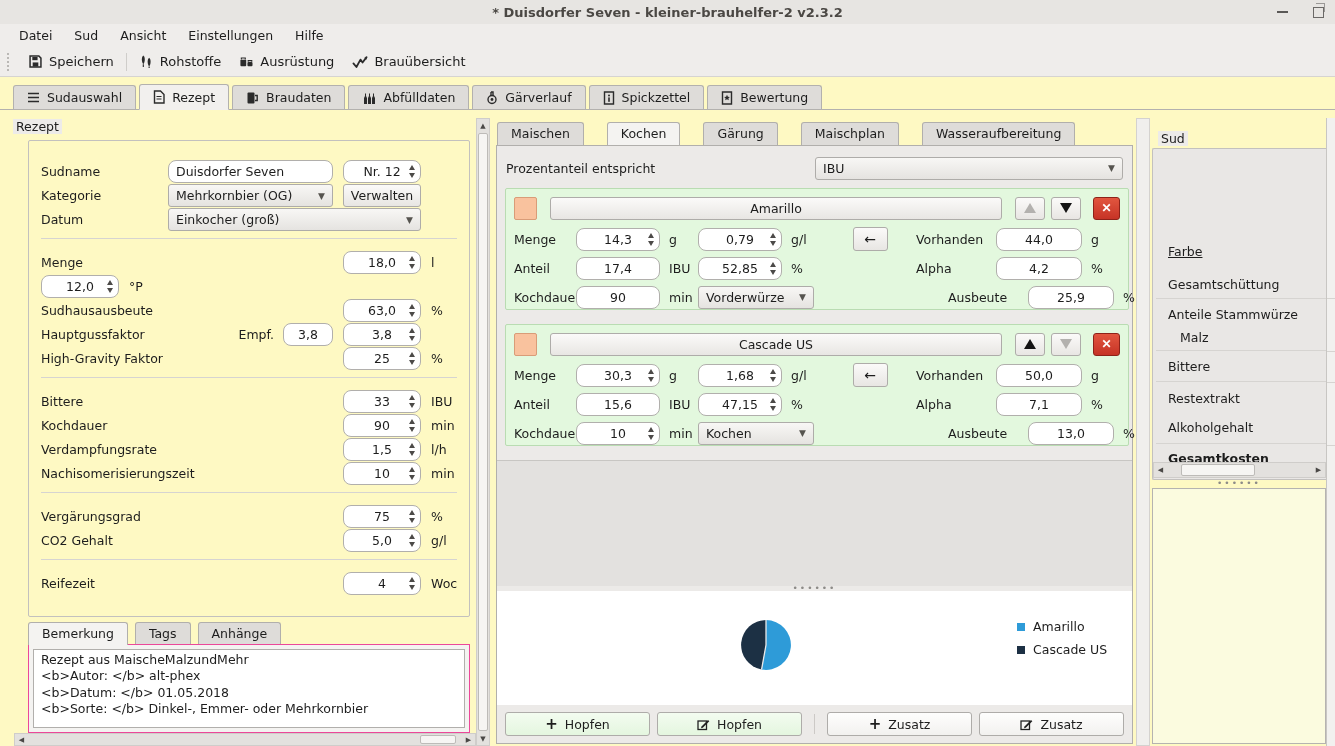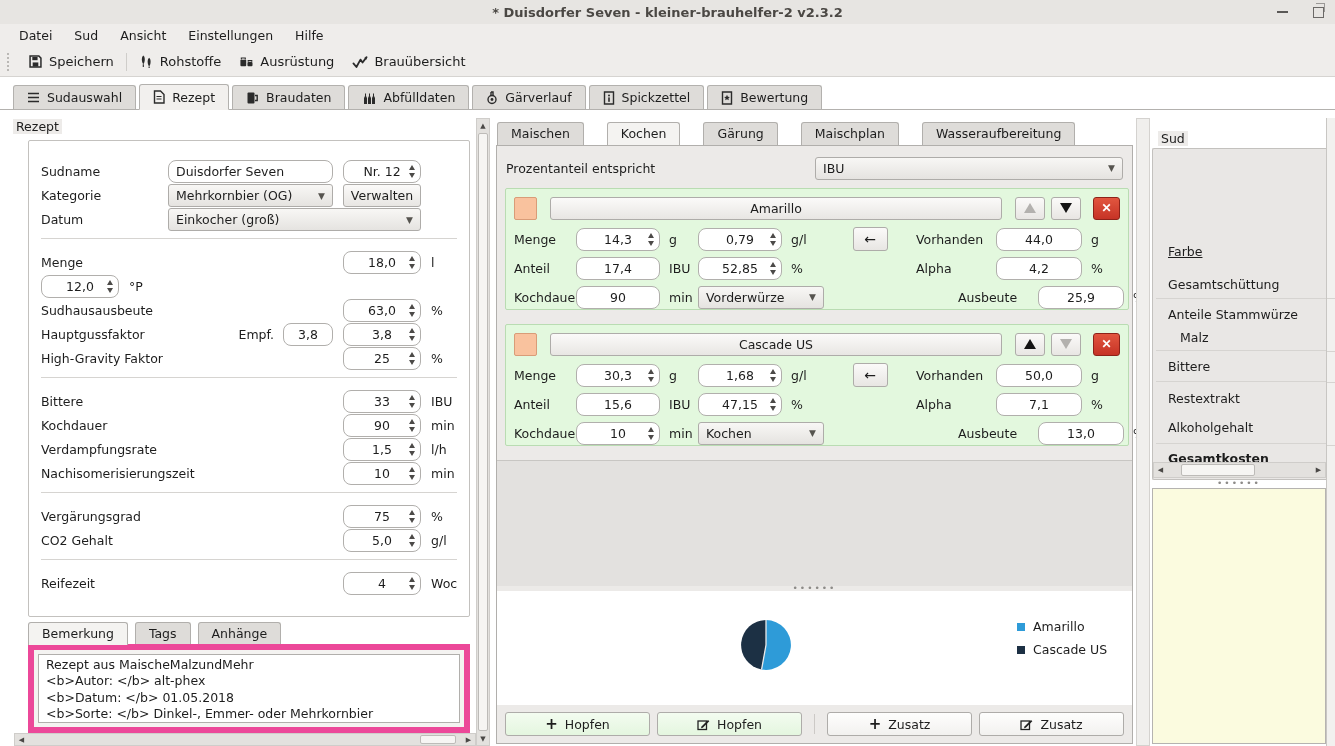--- a/index.html
+++ b/index.html
@@ -1,16 +1,16 @@
 <!DOCTYPE html>
 <html><head>
 <meta charset="utf-8">
 <style>
   html,body{margin:0;padding:0;background:#cfcdca;}
-  .win{position:relative;width:1335px;height:746px;background:#ffffff;overflow:hidden;
+  .win{position:relative;width:1335px;height:746px;background:#fef9c3;overflow:hidden;
        font-family:"DejaVu Sans",sans-serif;font-size:12.5px;color:#1d1d1d;}
   
   .titlebar{position:absolute;left:0;top:0;right:0;height:24px;background:#e7e5e2;
             display:flex;align-items:center;justify-content:center;}
   .t-title{font-weight:bold;font-size:13px;color:#4b4844;}
   .winbtns{position:absolute;right:6px;top:0;height:24px;display:flex;align-items:center;gap:14px;}
   .winbtn{width:22px;height:20px;display:flex;align-items:center;justify-content:center;}
   .min-icon{width:11px;height:2px;background:#5a5856;}
   .restore-icon{position:relative;width:9px;height:9px;border:1.5px solid #6b6967;}
   .restore-icon::before{content:"";position:absolute;left:2px;top:-5px;width:8px;height:8px;
@@ -55,21 +55,21 @@
   .frow{display:flex;align-items:center;height:23px;margin-bottom:1px;}
   .flabel{flex:1;}
   .flab125{width:127px;flex:none;}
   .fspin78{width:78px;flex:none;}
   .funit{width:36px;flex:none;padding-left:10px;box-sizing:border-box;white-space:nowrap;overflow:hidden;}
   .fsep{border-top:1px solid #d6d4d1;margin:7px 0 12px 0;}
   
   .ntab{padding:3px 13px 4px;border:1px solid #b1afac;border-bottom:none;border-radius:3px 3px 0 0;
         background:#dedcd9;margin-right:3px;display:inline-block;}
   .ntab.active{background:#f4f3f1;position:relative;z-index:2;}
-  .npane{position:absolute;left:28px;top:644px;width:442px;height:89px;border:6px solid #ec4899;
+  .npane{position:absolute;left:28px;top:644px;width:442px;height:89px;border:1px solid #ec4899;
          background:#f4f3f1;box-sizing:border-box;padding:4px;}
   .ntext{width:100%;height:100%;background:#fff;border:1px solid #b1afac;box-sizing:border-box;
          padding:2px 7px;line-height:1.3;overflow:hidden;}
   .ntext span{display:block;white-space:nowrap;}
   
   .vsb{position:absolute;background:#e3e1de;border:1px solid #cfcdca;box-sizing:border-box;}
   .sbbtn{height:13px;display:flex;align-items:center;justify-content:center;font-size:7px;color:#4a4846;}
   .vsb .thumb{position:absolute;left:1px;right:1px;top:14px;bottom:14px;background:#f6f5f3;
               border:1px solid #bdbbb8;border-radius:2px;}
   .hsb{position:absolute;background:#e3e1de;border:1px solid #cfcdca;box-sizing:border-box;display:flex;align-items:stretch;}
@@ -90,21 +90,21 @@
           font-weight:bold;font-size:12px;box-sizing:border-box;}
   .tu{width:0;height:0;border-left:6px solid transparent;border-right:6px solid transparent;border-bottom:10px solid #141414;}
   .td{width:0;height:0;border-left:6px solid transparent;border-right:6px solid transparent;border-top:10px solid #141414;}
   .dis.tu{border-bottom-color:#b3b1ae;}
   .dis.td{border-top-color:#b3b1ae;}
   .hrow{display:flex;align-items:center;height:24px;margin-bottom:5px;}
   .hl{width:62px;flex:none;}
   .hf{width:84px;flex:none;}
   .hu1{width:38px;flex:none;padding-left:9px;box-sizing:border-box;}
   .hu2{width:42px;flex:none;padding-left:9px;box-sizing:border-box;}
-  .hcombo{width:126px;flex:none;}
+  .hcombo{width:116px;flex:none;}
   .hmid{width:92px;flex:none;display:flex;justify-content:center;}
   .hrl{width:80px;flex:none;}
   .hf3{width:86px;flex:none;}
   .hu3{flex:1;padding-left:9px;box-sizing:border-box;}
   .backbtn{width:35px;height:24px;font-size:14px;}
   .grayarea{position:absolute;left:497px;top:460px;width:635px;height:125px;background:#e3e1df;border-top:1px solid #c8c6c3;}
   .vsplit{position:absolute;left:497px;top:585px;width:635px;height:6px;display:flex;align-items:center;justify-content:center;
           color:#8d8b88;font-size:9px;letter-spacing:2px;line-height:4px;}
   .chartarea{position:absolute;left:497px;top:591px;width:635px;height:114px;background:#ffffff;}
   .legend{position:absolute;left:520px;top:24px;}

